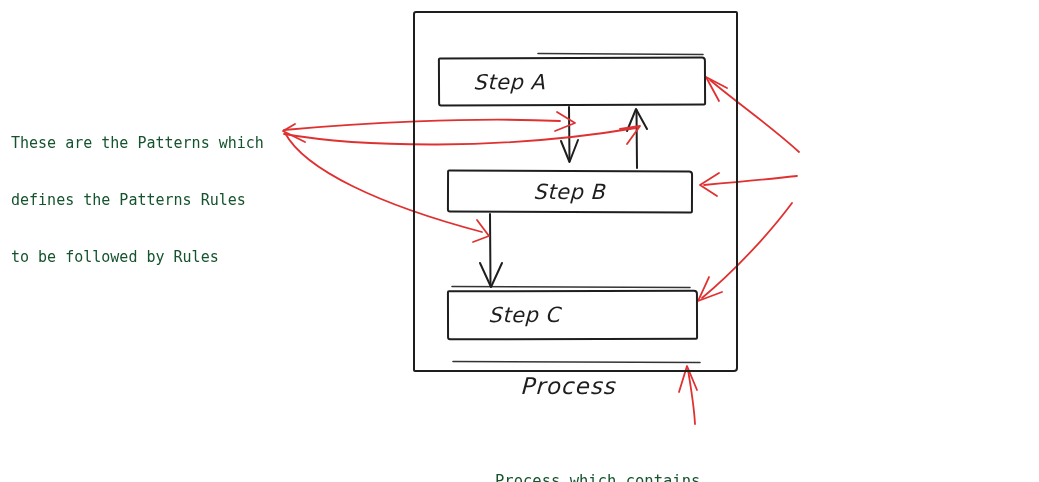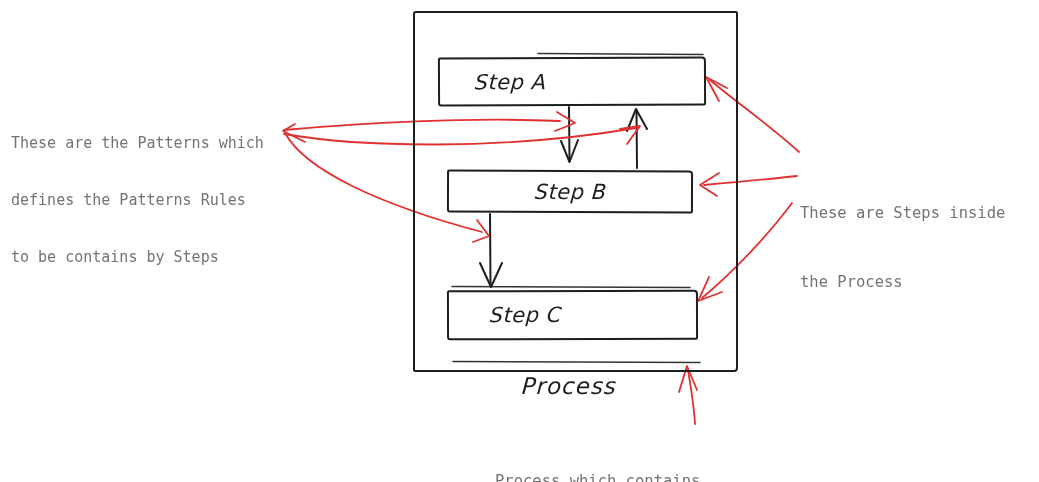--- a/index.html
+++ b/index.html
@@ -62,21 +62,21 @@
   .process-label {
     position: absolute;
     left: 522px;
     top: 373px;
     font-size: 23px;
     letter-spacing: 1px;
     transform: skewX(-4deg);
   }
   .note {
     position: absolute;
-    color: #737373;
+    color: #14532d;
     font-size: 15px;
     line-height: 19px;
     white-space: pre;
   }
   .note-patterns { left: 11px;  top: 96px; }
   .note-steps    { left: 800px; top: 156px; font-size: 15.5px; line-height: 23px; }
   .note-process  { left: 495px; top: 431px; font-size: 15.5px; line-height: 20px; }
 </style>
 </head>
 <body>
@@ -152,26 +152,22 @@
   </div>
   <div class="step-box step-c">
     <span class="step-label hand">Step C</span>
   </div>
 
   <div class="process-label hand">Process</div>
 
   <div class="note note-patterns">
     <div>These are the Patterns which</div>
     <div>defines the Patterns Rules</div>
-    <div>to be contains by Steps</div>
+    <div>to be followed by Rules</div>
   </div>
 
-  <div class="note note-steps">
-    <div>These are Steps inside</div>
-    <div>the Process</div>
-  </div>
 
   <div class="note note-process">
     <div>Process which contains</div>
     
   </div>
 
 </div>
 
 </body></html>

